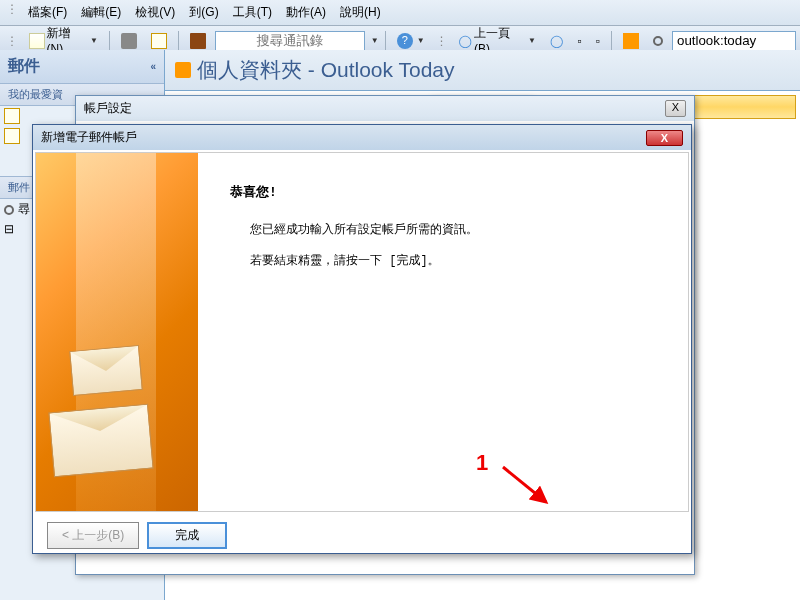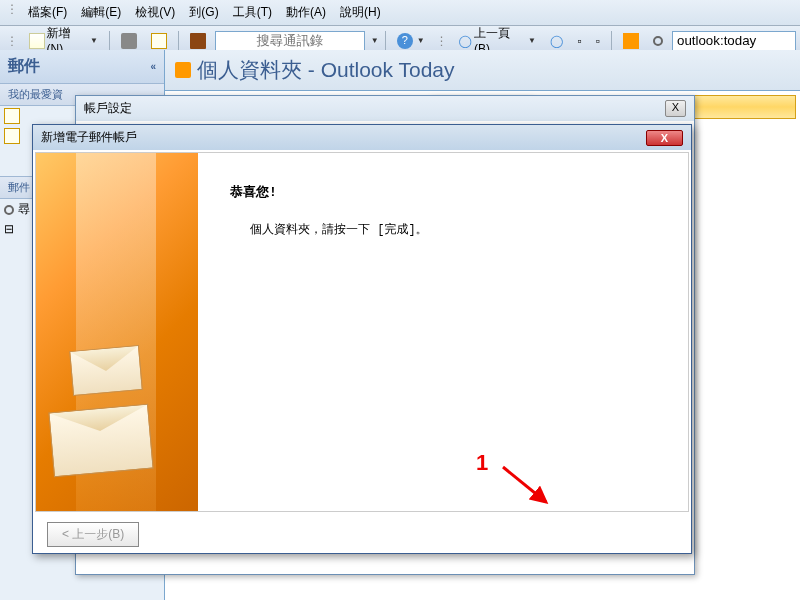--- a/index.html
+++ b/index.html
@@ -183,25 +183,27 @@
     <span class="title-text">新增電子郵件帳戶</span>
     <span class="wiz-close">X</span>
   </div>
   <div class="wiz-body">
     <div class="wiz-sidebar">
       <div class="envelope env1"></div>
       <div class="envelope env2"></div>
     </div>
     <div class="wiz-content">
       <div class="wiz-heading">恭喜您!</div>
-      <div class="wiz-text">個人資料夾，請按一下 [完成]。</div>
+      <div class="wiz-text">您已經成功輸入所有設定帳戶所需的資訊。</div>
+      <div class="wiz-text">若要結束精靈，請按一下 [完成]。</div>
     </div>
   </div>
   <div class="wiz-footer">
     <button class="wiz-btn" disabled="">&lt; 上一步(B)</button>
+    <button class="wiz-btn primary">完成</button>
   </div>
 </div>
 
 <div class="annotation" style="left:476px; top:450px;">
   <span class="anno-num">1</span>
 </div>
 <div class="annotation" style="left:498px; top:462px;">
   <svg width="60" height="50">
     <defs>
         <marker id="ah" markerWidth="6" markerHeight="6" refX="5" refY="3" orient="auto">

